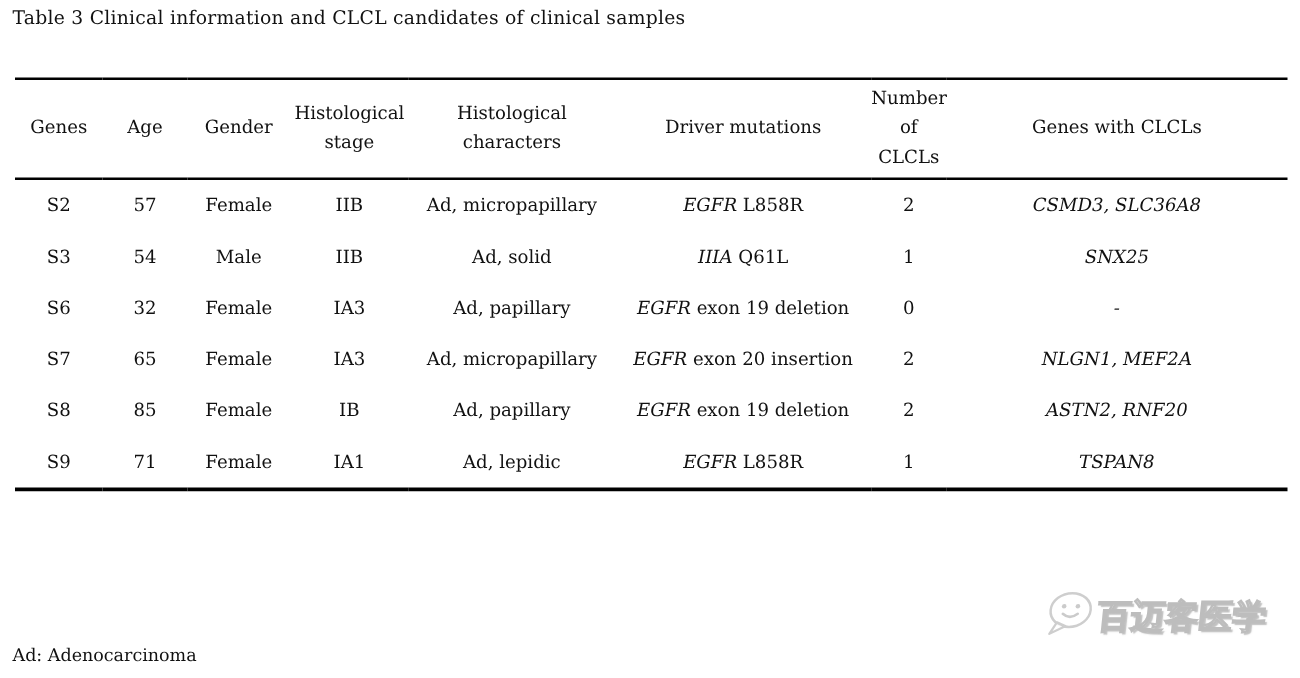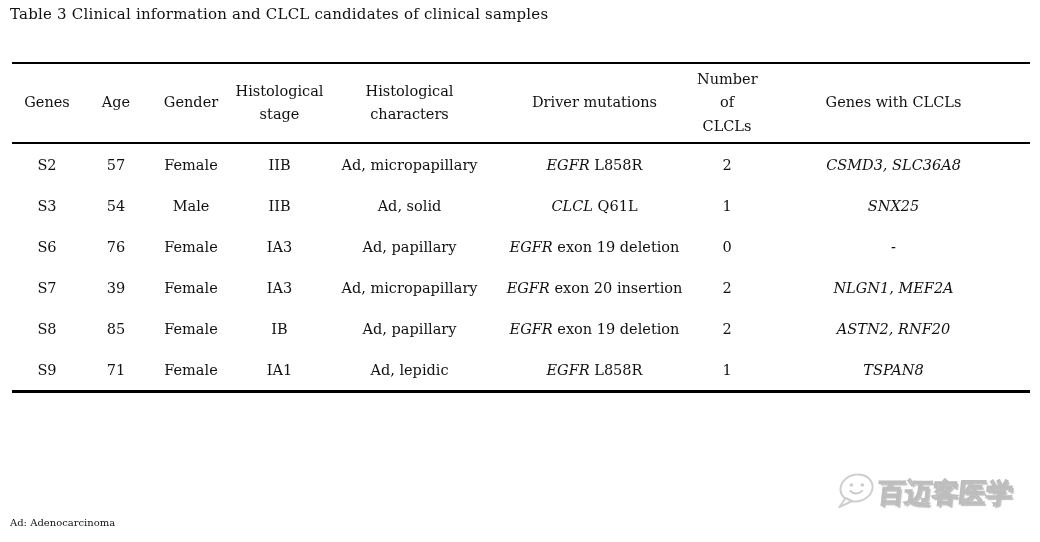--- a/index.html
+++ b/index.html
@@ -21,21 +21,21 @@
     font-weight:normal;font-size:14.5px;text-align:center;vertical-align:middle;
     border-bottom:2px solid #000;height:78px;white-space:pre-line;line-height:1.6;
     padding:0;
   }
   table.clinical td{
     font-size:14.5px;text-align:center;vertical-align:middle;height:41px;
     padding:0;white-space:nowrap;
   }
   .it{font-style:italic;text-align:center;}
   .footnote{
-    position:absolute;left:10px;top:517px;font-size:10px;
+    position:absolute;left:10px;top:517px;font-size:14px;
   }
   .watermark{
     position:absolute;left:834px;top:471px;display:flex;align-items:center;
     z-index:5;pointer-events:none;transform:skewX(-6deg);
   }
   .watermark .wm-text{
     font-family:"DejaVu Sans","Liberation Sans",sans-serif;
     font-size:27px;font-weight:bold;letter-spacing:0px;
     color:rgba(255,255,255,0.92);
     -webkit-text-stroke:1px #bdbdbd;
@@ -86,37 +86,37 @@
       <td><span class="it">EGFR</span><span> L858R</span></td>
       <td>2</td>
       <td class="it">CSMD3, SLC36A8</td>
     </tr>
     <tr>
       <td>S3</td>
       <td>54</td>
       <td>Male</td>
       <td>IIB</td>
       <td>Ad, solid</td>
-      <td><span class="it">CLCL</span><span> Q61L</span></td>
+      <td><span class="it">IIIA</span><span> Q61L</span></td>
       <td>1</td>
       <td class="it">SNX25</td>
     </tr>
     <tr>
       <td>S6</td>
-      <td>76</td>
+      <td>32</td>
       <td>Female</td>
       <td>IA3</td>
       <td>Ad, papillary</td>
       <td><span class="it">EGFR</span><span> exon 19 deletion</span></td>
       <td>0</td>
       <td class="it">-</td>
     </tr>
     <tr>
       <td>S7</td>
-      <td>39</td>
+      <td>65</td>
       <td>Female</td>
       <td>IA3</td>
       <td>Ad, micropapillary</td>
       <td><span class="it">EGFR</span><span> exon 20 insertion</span></td>
       <td>2</td>
       <td class="it">NLGN1, MEF2A</td>
     </tr>
     <tr>
       <td>S8</td>
       <td>85</td>

